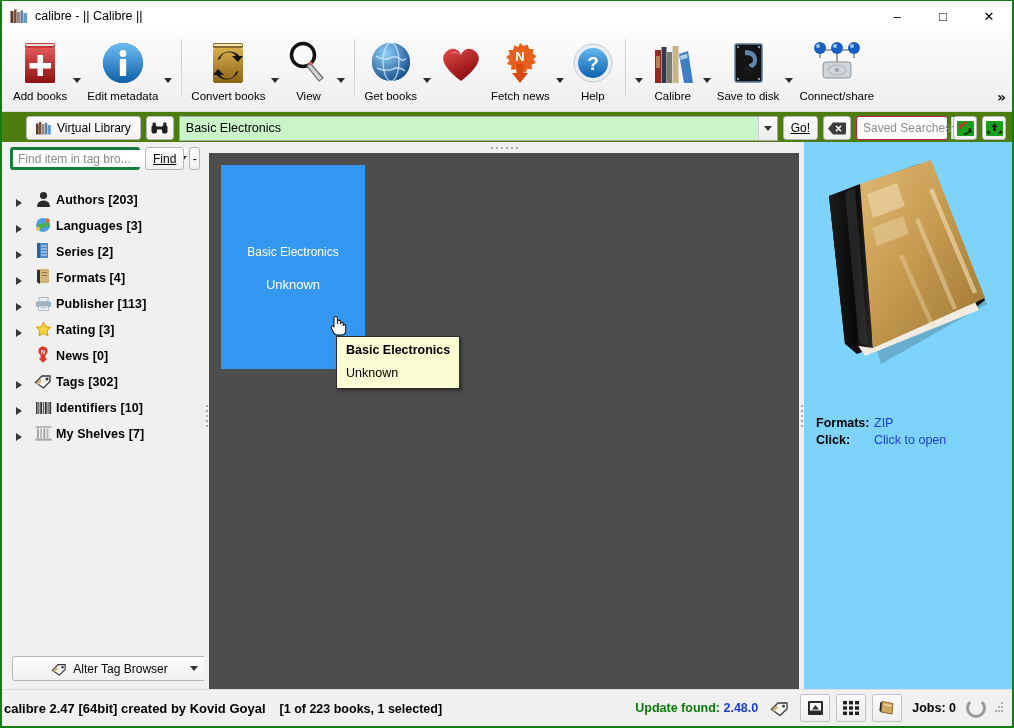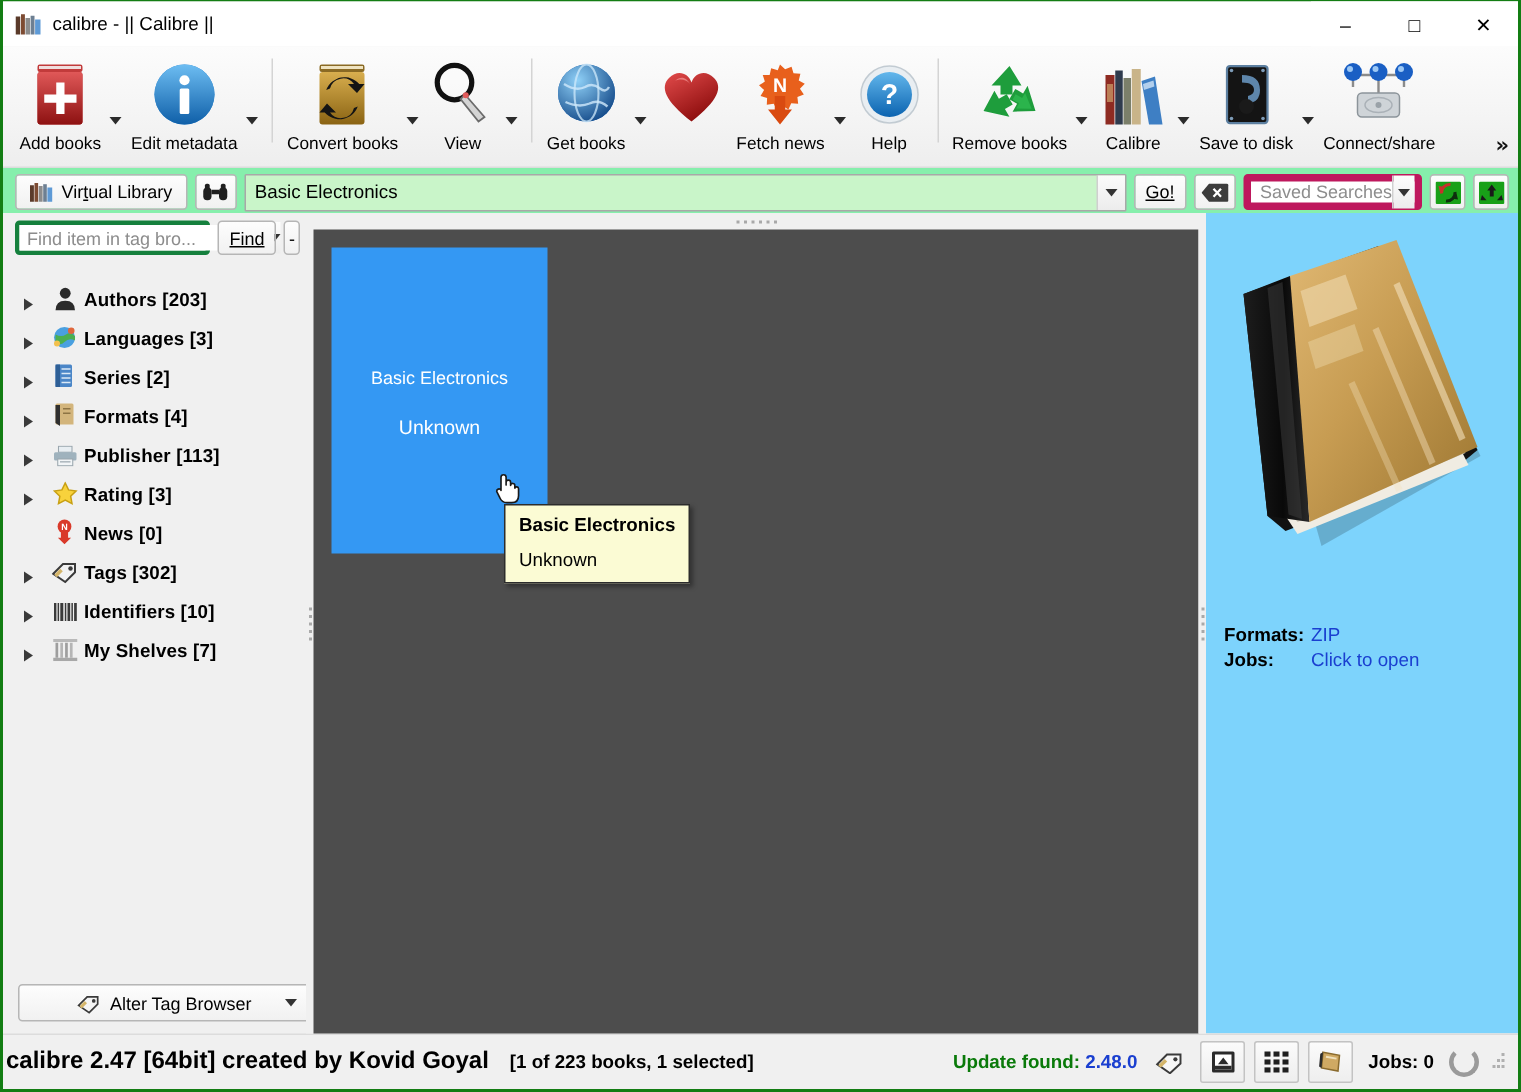--- a/index.html
+++ b/index.html
@@ -62,21 +62,21 @@
   .tsep { width: 1px; height: 56px; background: #d4d4d4; margin: 4px 6px 0 6px; }
   #overflow-btn {
     position: absolute; right: 6px; top: 58px;
     font-size: 14px; font-weight: bold; color: #111; cursor: default;
     font-family: "DejaVu Sans", sans-serif;
   }
 
   
   #searchrow {
     height: 30px; min-height: 30px; display: flex; align-items: center;
-    gap: 5px; padding: 2px 6px 0 8px; background: #86efac;
+    gap: 5px; padding: 2px 6px 0 24px; background: #4d7c0f;
   }
   .btn {
     background: linear-gradient(to bottom,#fdfdfd,#f1f1f1);
     border: 1px solid #b6b6b6; border-radius: 3px;
     font-size: 12px; color: #000; height: 24px;
     display: flex; align-items: center; justify-content: center;
     padding: 0 8px; cursor: default; white-space: nowrap;
   }
   #vl-btn { gap: 5px; padding: 0 9px; }
   #vl-btn .u { text-decoration: underline; }
@@ -96,22 +96,22 @@
     background: linear-gradient(to bottom,#fbfbfb,#ececec);
   }
   #search-caret::after {
     content:""; border-left:4px solid transparent; border-right:4px solid transparent;
     border-top:5px solid #333;
   }
   #go-btn { padding: 0 7px; }
   #go-btn span { text-decoration: underline; }
   #clear-btn { width: 28px; padding: 0; }
   #saved-wrap {
-    height: 24px; width: 119px; display: flex; align-items: center;
-    border: 5px solid #be185d; border-radius: 3px; background: #fff;
+    height: 24px; width: 92px; display: flex; align-items: center;
+    border: 1px solid #be185d; border-radius: 3px; background: #fff;
   }
   #saved-text { flex:1; font-size:12px; color:#8d8d8d; padding-left:6px; white-space:nowrap; }
   #saved-caret {
     width: 21px; height: 22px; display:flex; align-items:center; justify-content:center;
     background: linear-gradient(to bottom,#fdfdfd,#ececec); border-left:1px solid #d0d0d0;
   }
   #saved-caret::after{
     content:""; border-left:4px solid transparent;border-right:4px solid transparent;
     border-top:5px solid #333;
   }
@@ -212,21 +212,21 @@
   .dval { color:#1a3fd0; }
   .dval.link { cursor: default; }
 
   
   #statusbar {
     height: 37px; min-height:37px; background:#f0f0f0;
     border-top: 1px solid #dcdcdc;
     display:flex; align-items:center; padding: 0 8px 0 2px; gap: 6px;
   }
   #status-left { display:flex; align-items:baseline; gap: 14px; flex:1; }
-  #status-version { font-size:16px; font-weight:bold; color:#000; }
+  #status-version { font-size:13px; font-weight:bold; color:#000; }
   #status-count { font-size:12.5px; font-weight:bold; color:#000000; }
   #update-text { font-size:12.5px; font-weight:bold; color:#0a7a0a; white-space:nowrap; }
   #update-link { color:#1a3fd0; font-weight:bold; }
   .sb-btn {
     width: 30px; height: 28px; border:1px solid #c3c3c3; border-radius:2px;
     background: linear-gradient(to bottom,#fbfbfb,#eeeeee);
     display:flex; align-items:center; justify-content:center; cursor:default;
   }
   .sb-btn.flat { border-color: transparent; background: transparent; }
   #jobs-text { font-size:12.5px; font-weight:bold; color:#000; white-space:nowrap; margin-left:4px; }
@@ -401,35 +401,20 @@
           </linearGradient>
             </defs>
           <text x="23" y="29.5" font-family="Liberation Sans, sans-serif" font-size="19" font-weight="bold" fill="#fff" text-anchor="middle">?</text>
         </svg>
       </span>
       <span class="tlabel">Help</span>
     </div>
 
     <div class="tsep"></div>
 
-    <div class="tool">
-      <span class="glyph">
-        <svg width="48" height="46" viewBox="0 0 48 46">
-          <g fill="#1e9d3c">
-            <path d="M24 4 l8 13 l-6 0 l0 6 l-8 0 l0 -6 l-6 0 z" transform="rotate(0 24 14)"></path>
-            <path d="M24 4 l8 13 l-6 0 l0 6 l-8 0 l0 -6 l-6 0 z" transform="rotate(120 24 24)"></path>
-            <path d="M24 4 l8 13 l-6 0 l0 6 l-8 0 l0 -6 l-6 0 z" transform="rotate(240 24 24)"></path>
-          </g>
-          <g fill="#35c457" opacity="0.6">
-            <path d="M24 7 l5 9 l-4 0 l0 5 l-4 0 l0 -5 l-4 0 z" transform="rotate(120 24 24)"></path>
-          </g>
-        </svg>
-      </span>
-      <span class="tlabel">Remove books</span>
-    </div>
     <div class="tcaret"></div>
 
     <div class="tool">
       <span class="glyph">
         <svg width="48" height="46" viewBox="0 0 48 46">
           <rect x="6" y="10" width="6" height="33" fill="#8e2b22"></rect>
           <rect x="7" y="16" width="4" height="12" fill="#d8b87a" opacity=".6"></rect>
           <rect x="12.5" y="7" width="5" height="36" fill="#2f3b4d"></rect>
           <rect x="18" y="12" width="5" height="31" fill="#7b7f6a"></rect>
           <rect x="23.5" y="6" width="6" height="37" fill="#c9b489"></rect>
@@ -790,21 +775,21 @@
           <path d="M88 96 L120 168 L116 170 L84 98 Z" fill="#f3e1bc" opacity="0.35"></path>
           <path d="M30 34 L40 30 L53 188 L44 185 Z" fill="#3a3a3a" opacity="0.55"></path>
         </svg>
       </div>
       <div id="detail-fields">
         <div class="dfield">
           <span class="dkey">Formats:</span>
           <span class="dval link">ZIP</span>
         </div>
         <div class="dfield">
-          <span class="dkey">Jobs:</span>
+          <span class="dkey">Click:</span>
           <span class="dval link">Click to open</span>
         </div>
       </div>
     </div>
   </div>
 
   <div id="statusbar">
     <div id="status-left">
       <span id="status-version">calibre 2.47 [64bit] created by Kovid Goyal</span>
       <span id="status-count">[1 of 223 books, 1 selected]</span>

